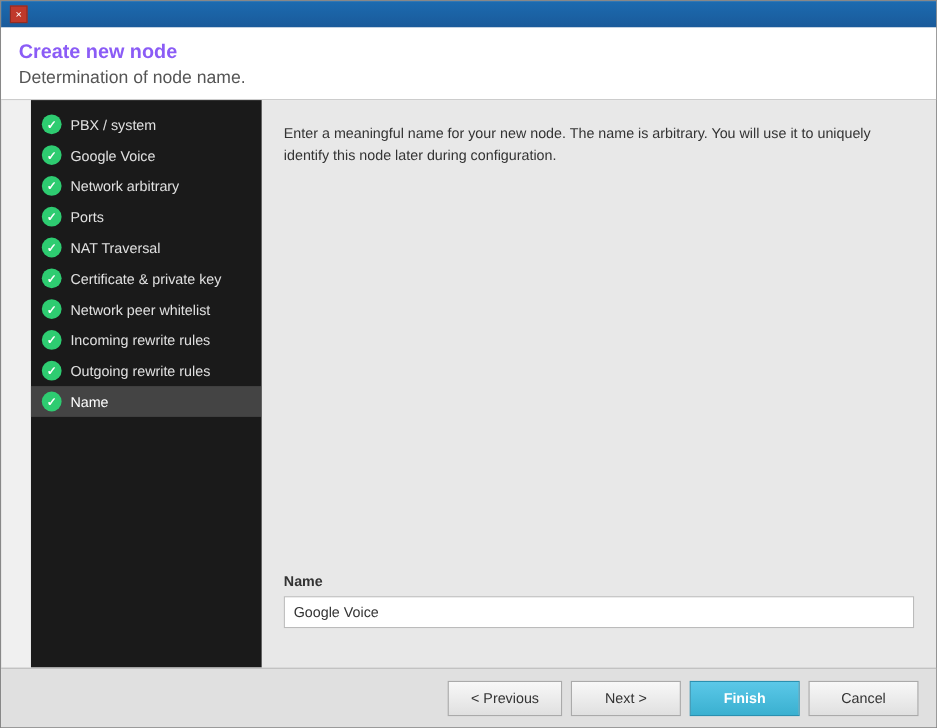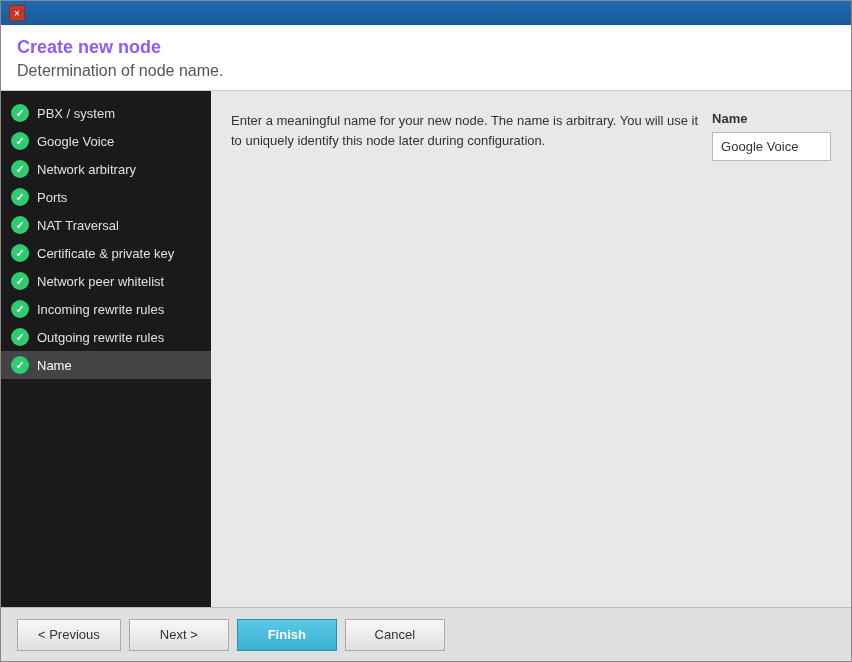--- a/index.html
+++ b/index.html
@@ -55,20 +55,21 @@
       margin-bottom: 4px;
     }
     .header-subtitle {
       font-size: 16px;
       color: #555;
     }
     .main-content {
       display: flex;
       flex: 1;
       overflow: hidden;
+      margin-left: 27px;
     }
     .sidebar {
       width: 210px;
       background: #1a1a1a;
       flex-shrink: 0;
       padding: 8px 0;
     }
     .sidebar-item {
       display: flex;
       align-items: center;
@@ -96,21 +97,21 @@
       content: '✓';
       color: white;
       font-size: 11px;
       font-weight: bold;
     }
     .content-panel {
       flex: 1;
       background: #e8e8e8;
       padding: 20px;
       display: flex;
-      flex-direction: row;
+      flex-direction: column;
       justify-content: space-between;
     }
     .info-text {
       font-size: 13px;
       color: #333;
       margin-bottom: 20px;
       line-height: 1.5;
     }
     .form-group {
       margin-bottom: 16px;
@@ -129,21 +130,21 @@
       background: white;
       font-size: 13px;
       color: #333;
       outline: none;
     }
     .footer {
       background: #e0e0e0;
       border-top: 1px solid #bbb;
       padding: 10px 16px;
       display: flex;
-      justify-content: flex-start;
+      justify-content: flex-end;
       gap: 8px;
       flex-shrink: 0;
       height: 54px;
       align-items: center;
     }
     .btn {
       padding: 6px 20px;
       font-size: 13px;
       border: 1px solid #aaa;
       cursor: pointer;

